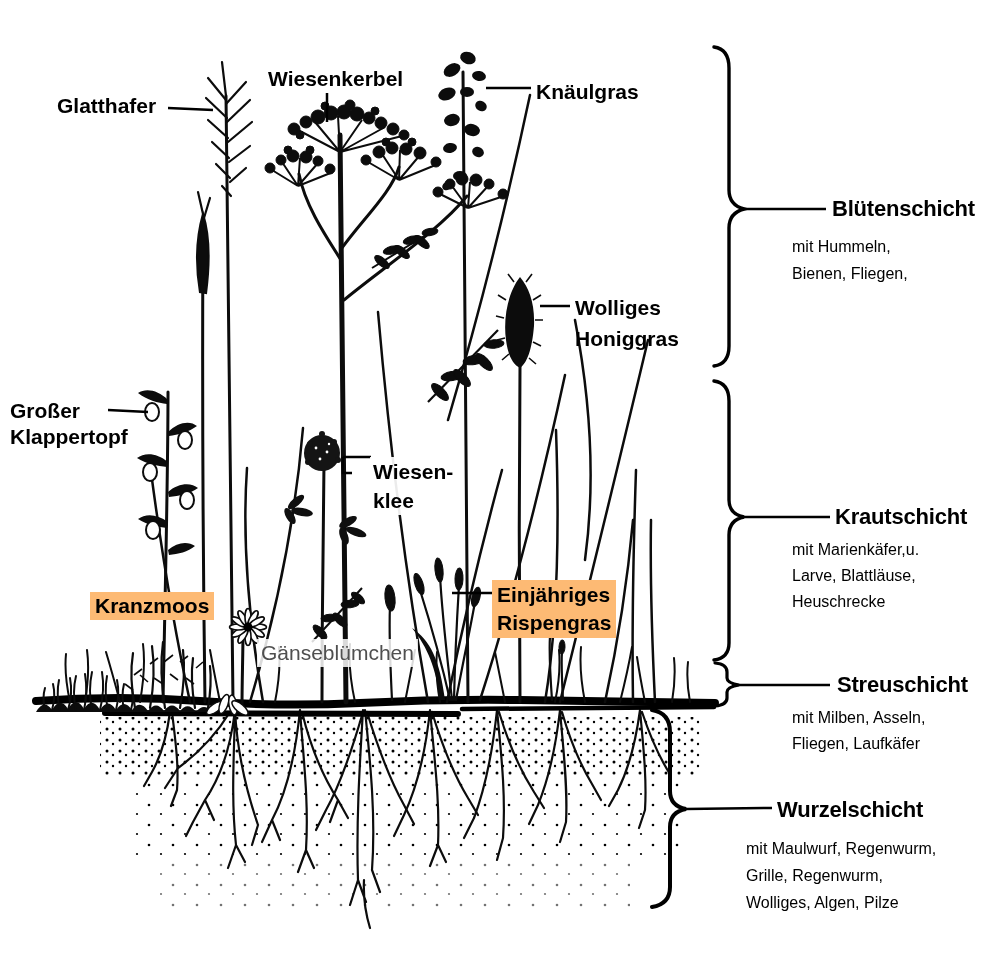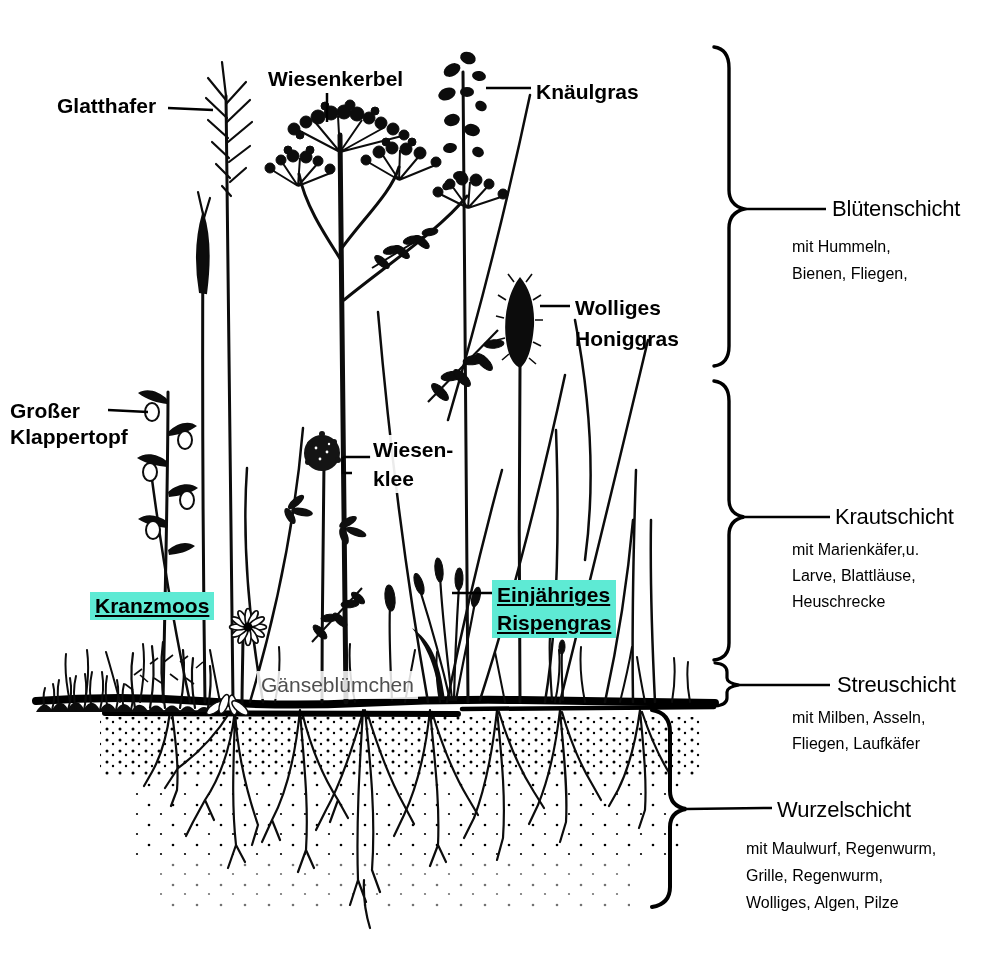--- a/index.html
+++ b/index.html
@@ -1,24 +1,24 @@
 <!DOCTYPE html>
 <html><head>
 <meta charset="utf-8">
 <style>
   html,body{margin:0;padding:0;background:#ffffff;}
   #stage{position:relative;width:1002px;height:954px;background:#ffffff;overflow:hidden;
          font-family:"Liberation Sans",sans-serif;color:#000;}
   #art{position:absolute;left:0;top:0;}
   .plabel{position:absolute;font-weight:bold;font-size:21px;line-height:26px;white-space:nowrap;}
-  .plabel.boxed{background:#5eead4;padding:1px 5px;text-decoration:underline;}
-  .plabel.klee{line-height:29px;background:rgba(255,255,255,0.92);padding:0 3px;}
+  .plabel.boxed{background:#fdba74;padding:1px 5px;}
+  .plabel.klee{line-height:29px;background:rgba(255,255,255,0.92);padding:0 3px;margin-top:22px;}
   .plabel.wollig{line-height:31px;}
-  .plabel.muted{font-weight:normal;color:#4f4f4f;background:rgba(255,255,255,0.85);padding:1px 4px;margin-top:32px;}
-  .sech{position:absolute;font-weight:normal;font-size:22px;white-space:nowrap;letter-spacing:-0.2px;}
+  .plabel.muted{font-weight:normal;color:#4f4f4f;background:rgba(255,255,255,0.85);padding:1px 4px;}
+  .sech{position:absolute;font-weight:bold;font-size:22px;white-space:nowrap;letter-spacing:-0.2px;}
   .secb{position:absolute;font-size:16px;line-height:27px;white-space:nowrap;}
   .secb.tight{line-height:26px;}
 </style>
 </head>
 <body>
 
 <div id="stage">
 
 <svg id="art" width="1002" height="954" viewBox="0 0 1002 954">
   <defs>

